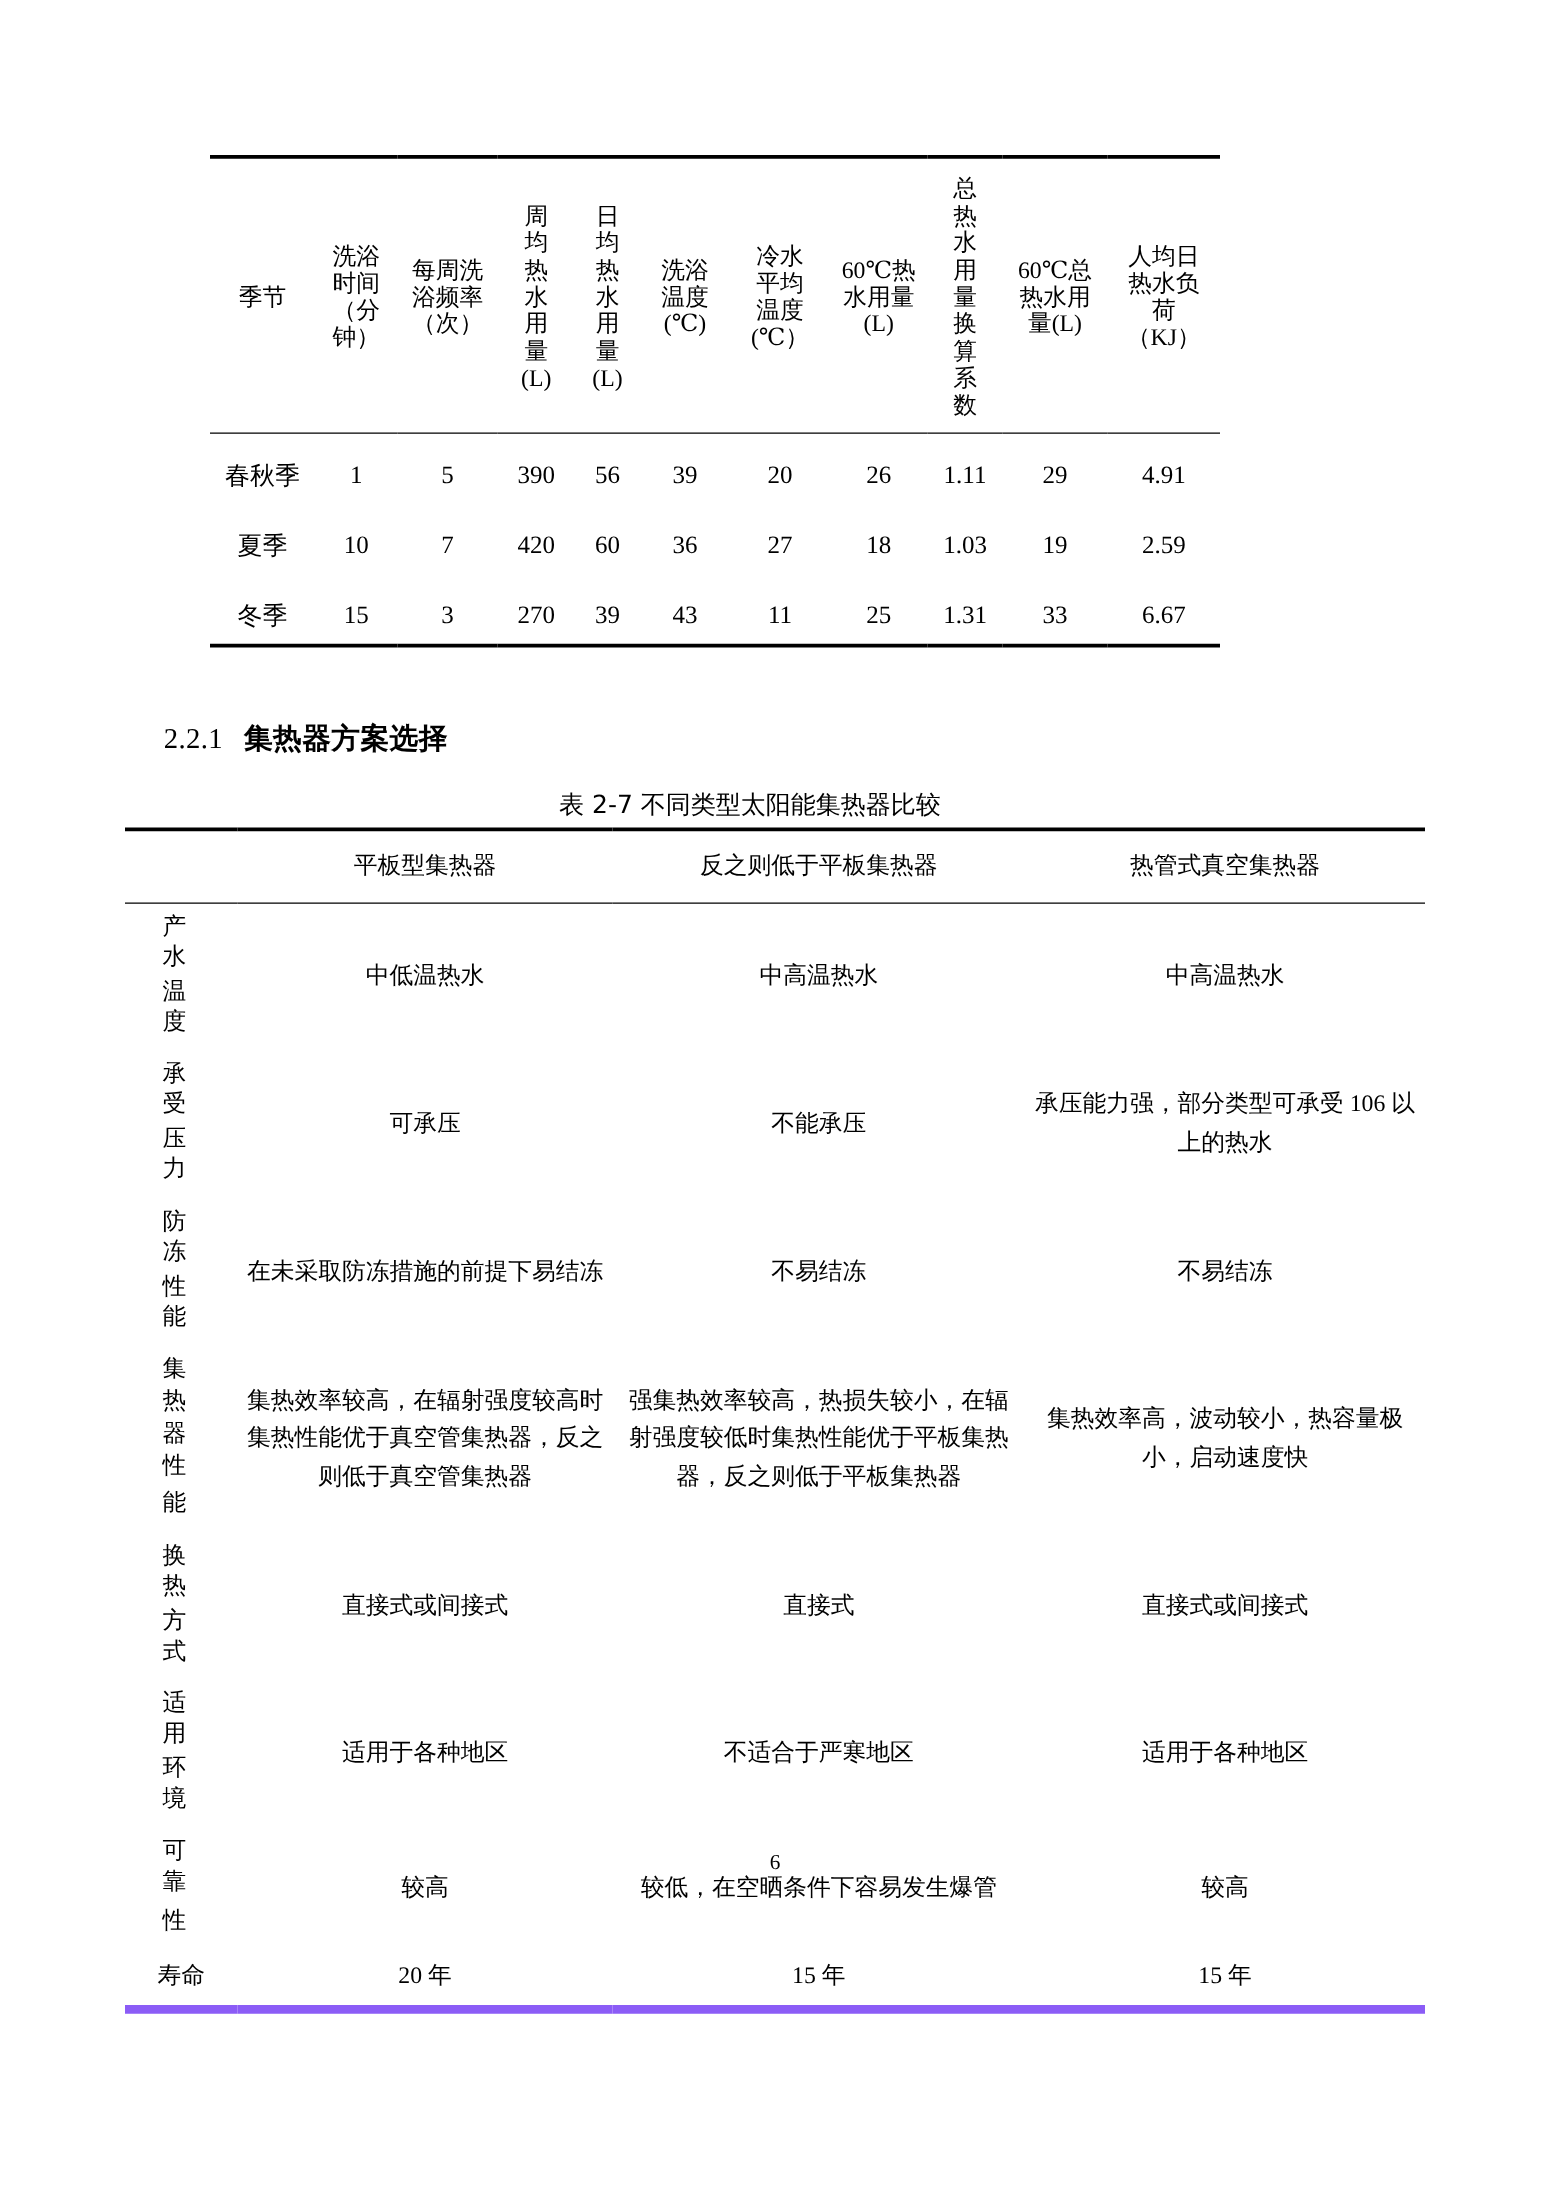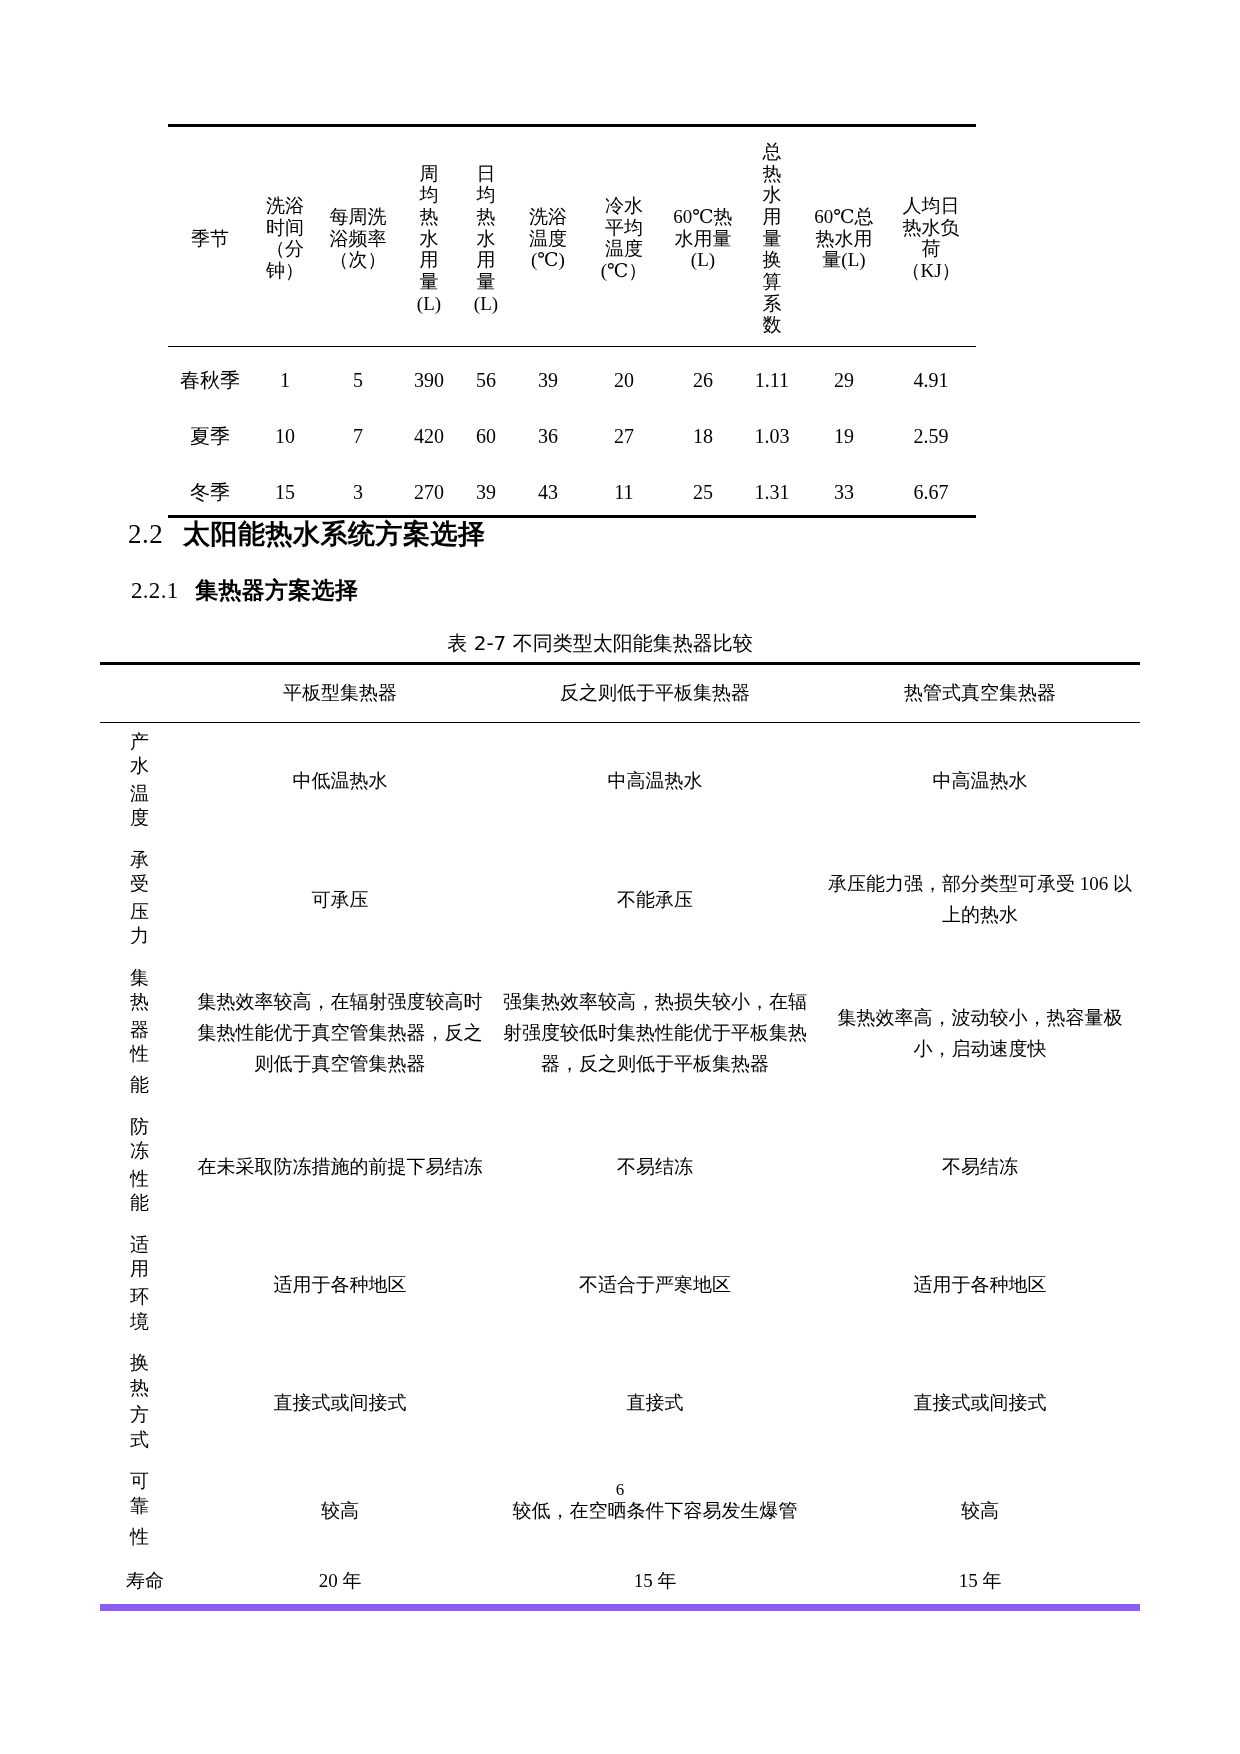--- a/index.html
+++ b/index.html
@@ -281,23 +281,20 @@
           <td>11</td>
           <td>25</td>
           <td>1.31</td>
           <td>33</td>
           <td>6.67</td>
         </tr>
       </tbody>
     </table>
   </div>
 
-  <div class="h2" style="top:516px;">
-    <span class="num">2.2</span>&nbsp;&nbsp;<span>太阳能热水系统方案选择</span>
-  </div>
 
   <div class="h3" style="top:575px;">
     <span class="num">2.2.1</span>&nbsp;&nbsp;<span>集热器方案选择</span>
   </div>
 
   <div class="t2-caption">表 2-7 不同类型太阳能集热器比较</div>
 
   <div class="t2-wrap">
     <table class="t2">
       <colgroup>
@@ -328,57 +325,57 @@
           <td class="rowhead">
             <span class="vstack">承受</span><br>
             <span class="vstack">压力</span>
           </td>
           <td>可承压</td>
           <td>不能承压</td>
           <td>承压能力强，部分类型可承受 106 以上的热水</td>
         </tr>
         <tr>
           <td class="rowhead">
+            <span class="vstack">防冻</span><br>
+            <span class="vstack">性能</span>
+          </td>
+          <td>在未采取防冻措施的前提下易结冻</td>
+          <td>不易结冻</td>
+          <td>不易结冻</td>
+        </tr>
+        <tr>
+          <td class="rowhead">
             <span class="vstack">集热</span><br>
             <span class="vstack">器性</span><br>
             <span class="vstack">能</span>
           </td>
           <td>集热效率较高，在辐射强度较高时集热性能优于真空管集热器，反之则低于真空管集热器</td>
           <td>强集热效率较高，热损失较小，在辐射强度较低时集热性能优于平板集热器，反之则低于平板集热器</td>
           <td>集热效率高，波动较小，热容量极小，启动速度快</td>
         </tr>
         <tr>
           <td class="rowhead">
-            <span class="vstack">防冻</span><br>
-            <span class="vstack">性能</span>
-          </td>
-          <td>在未采取防冻措施的前提下易结冻</td>
-          <td>不易结冻</td>
-          <td>不易结冻</td>
+            <span class="vstack">换热</span><br>
+            <span class="vstack">方式</span>
+          </td>
+          <td>直接式或间接式</td>
+          <td>直接式</td>
+          <td>直接式或间接式</td>
         </tr>
         <tr>
           <td class="rowhead">
             <span class="vstack">适用</span><br>
             <span class="vstack">环境</span>
           </td>
           <td>适用于各种地区</td>
           <td>不适合于严寒地区</td>
           <td>适用于各种地区</td>
         </tr>
         <tr>
           <td class="rowhead">
-            <span class="vstack">换热</span><br>
-            <span class="vstack">方式</span>
-          </td>
-          <td>直接式或间接式</td>
-          <td>直接式</td>
-          <td>直接式或间接式</td>
-        </tr>
-        <tr>
-          <td class="rowhead">
             <span class="vstack">可靠</span><br>
             <span class="vstack">性</span>
           </td>
           <td>较高</td>
           <td>较低，在空晒条件下容易发生爆管</td>
           <td>较高</td>
         </tr>
         <tr>
           <td class="rowhead">
             <span class="vstack" style="width:auto;">寿命</span>

